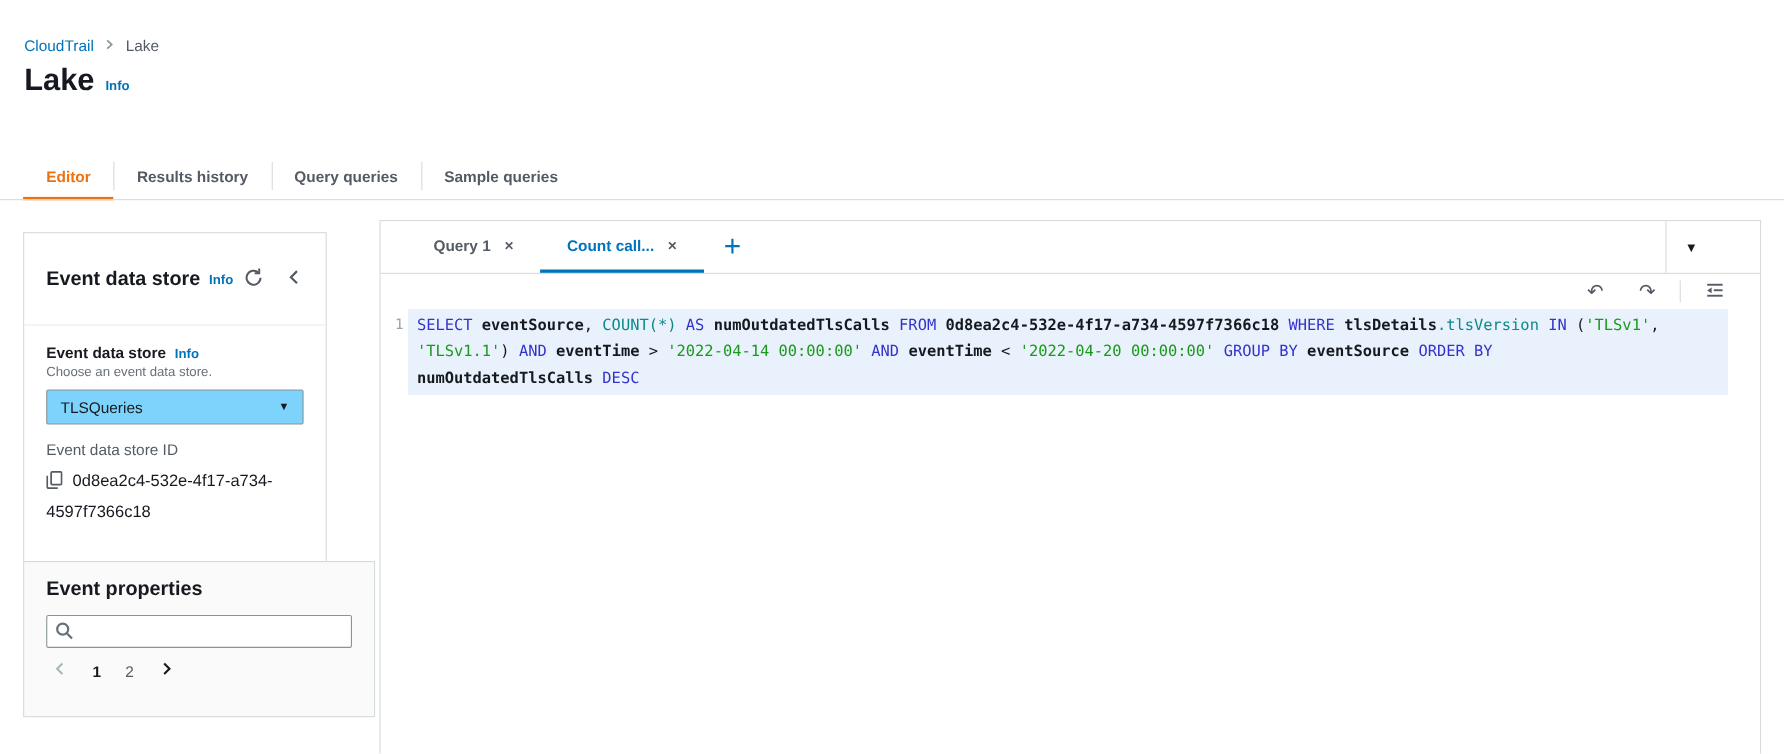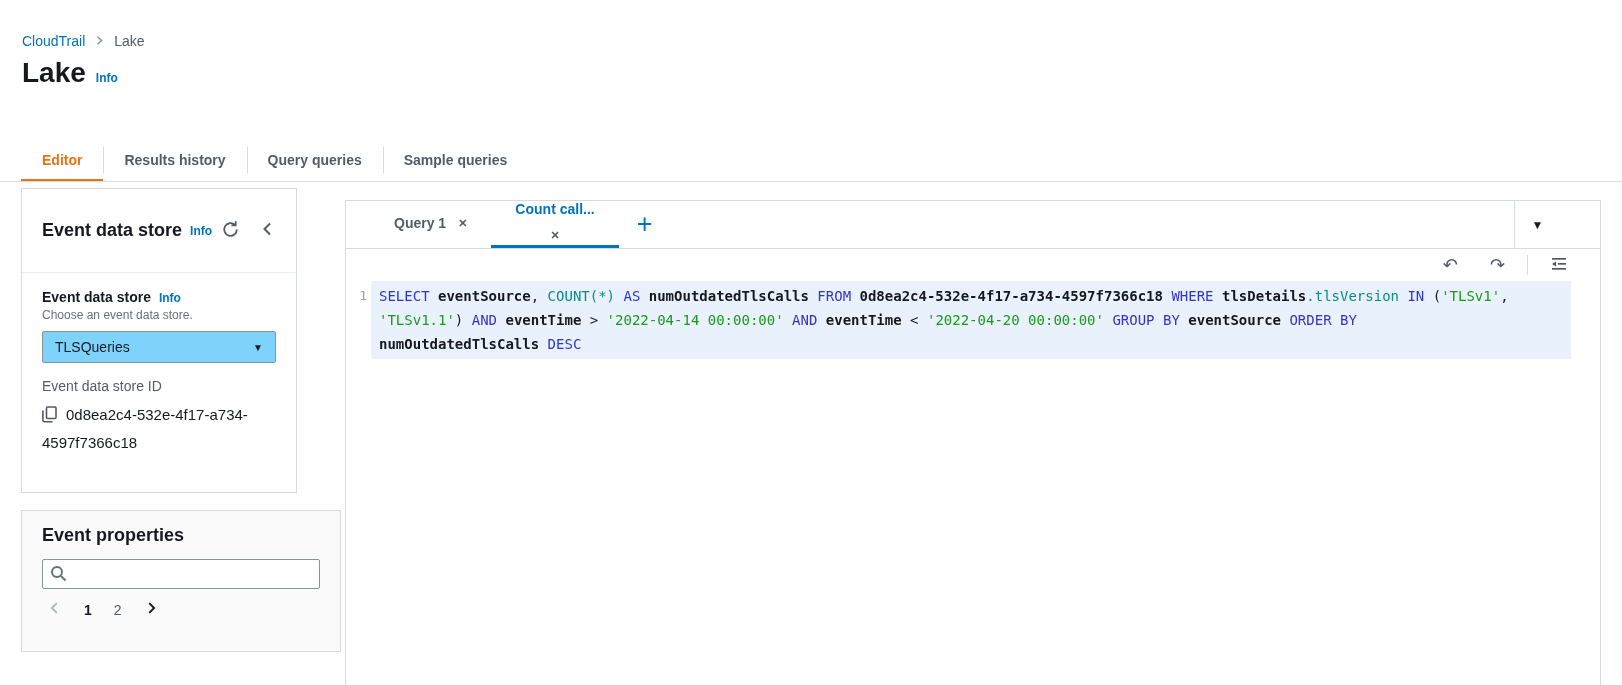--- a/index.html
+++ b/index.html
@@ -22,21 +22,21 @@
 
   
   .nav-tabs { position: absolute; top: 140px; left: 21px; display: flex; height: 42px; }
   .nav-tab { position: relative; display: flex; align-items: center; padding: 0 21px; font-size: 14px; font-weight: 700; color: #545b64; cursor: pointer; border-bottom: 3px solid transparent; }
   .nav-tab.active { color: #ec7211; border-bottom-color: #ec7211; }
   .nav-tab + .nav-tab::before { content: ""; position: absolute; left: 0; top: 7px; height: 26px; width: 1px; background: #d5dbdb; }
   .tabs-rule { position: absolute; top: 181px; left: 0; width: 1622px; height: 1px; background: #d5dbdb; }
 
   
   .card { position: absolute; background: #fff; border: 1px solid #d5dbdb; }
-  .sidebar-card { left: 21px; top: 188px; width: 276px; height: 305px; }
+  .sidebar-card { left: 21px; top: 211px; width: 276px; height: 305px; }
   .card-header { height: 84px; padding: 0 20px; border-bottom: 1px solid #eaeded; display: flex; align-items: center; }
   .card-header h2 { font-size: 18px; margin: 0; font-weight: 700; }
   .card-header .info-link { margin-left: 8px; }
   .header-actions { margin-left: auto; display: flex; align-items: center; gap: 20px; }
   .icon-btn { background: none; border: none; padding: 0; cursor: pointer; display: flex; align-items: center; }
 
   .card-body { padding: 16px 20px 0; }
   .field-label-row { display: flex; align-items: baseline; gap: 8px; font-size: 14px; font-weight: 700; }
   .field-help { font-size: 12px; color: #687078; margin-top: 3px; }
   .select { margin-top: 9px; height: 32px; border: 1px solid #879596; border-radius: 2px; background: #7dd3fc; display: flex; align-items: center; justify-content: space-between; padding: 0 12px; font-size: 14px; cursor: pointer; }
@@ -52,21 +52,21 @@
   .search-icon { position: absolute; left: 8px; top: 6px; }
   .pagination { margin-top: 10px; display: flex; align-items: center; gap: 10px; }
   .page-btn, .page-num { background: none; border: none; padding: 2px 6px; cursor: pointer; font-size: 14px; }
   .page-num { color: #545b64; }
   .page-num.current { color: #16191f; font-weight: 700; }
 
   
   .editor-panel { position: absolute; left: 345px; top: 200px; width: 1256px; height: 558px; background: #fff; border: 1px solid #d5dbdb; }
   .qtab-bar { display: flex; align-items: stretch; height: 48px; border-bottom: 1px solid #d5dbdb; padding-left: 24px; }
   .qtab { display: flex; align-items: center; gap: 12px; padding: 0 24px; font-size: 14px; font-weight: 700; color: #545b64; cursor: pointer; border-bottom: 3px solid transparent; }
-  .qtab.active { color: #0073bb; border-bottom-color: #0073bb; flex-direction: column; }
+  .qtab.active { color: #0073bb; border-bottom-color: #0073bb; }
   .qtab .close { font-size: 11px; color: #545b64; cursor: pointer; }
   .add-tab { background: none; border: none; color: #0073bb; font-size: 27px; font-weight: 400; padding: 0 4px; margin-left: 14px; cursor: pointer; line-height: 1; }
   .tabbar-right { margin-left: auto; margin-right: 40px; width: 46px; border-left: 1px solid #d5dbdb; display: flex; align-items: center; justify-content: center; }
   .tab-dd { background: none; border: none; font-size: 12px; color: #16191f; cursor: pointer; }
 
   .editor-toolbar { height: 32px; display: flex; align-items: center; justify-content: flex-end; padding-right: 16px; }
   .tool-btn { background: none; border: none; color: #545b64; font-size: 18px; cursor: pointer; padding: 0 16px; line-height: 1; }
   .tool-sep { width: 1px; height: 20px; background: #d5dbdb; margin: 0 6px; }
 
   .code-area { position: relative; cursor: text; }

